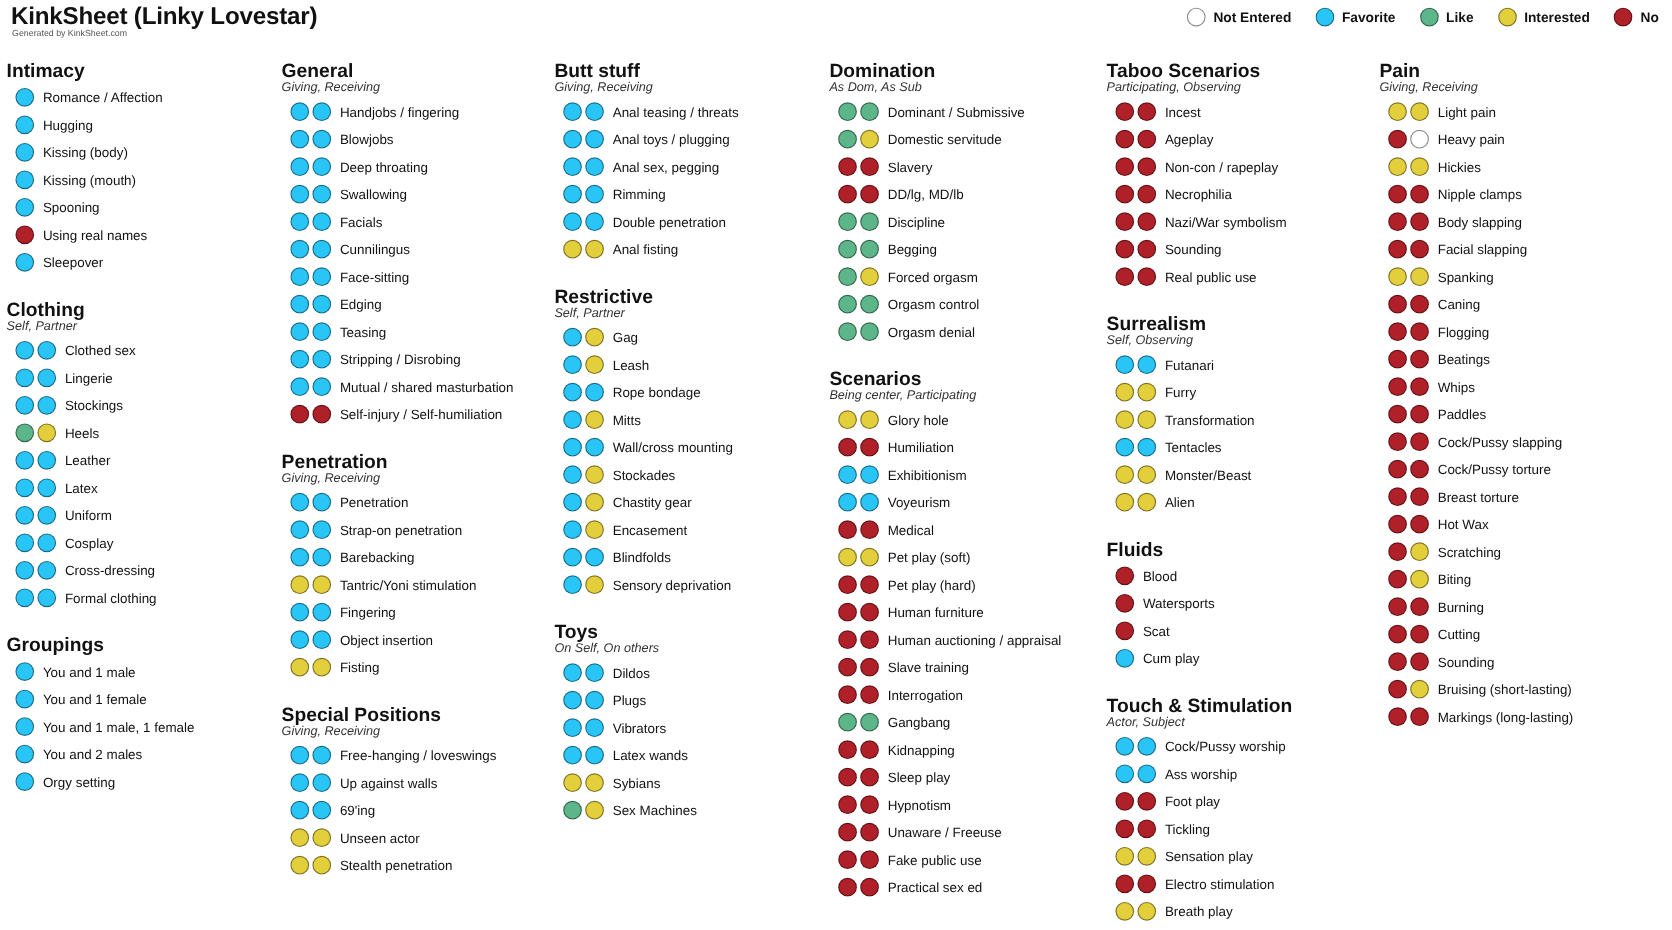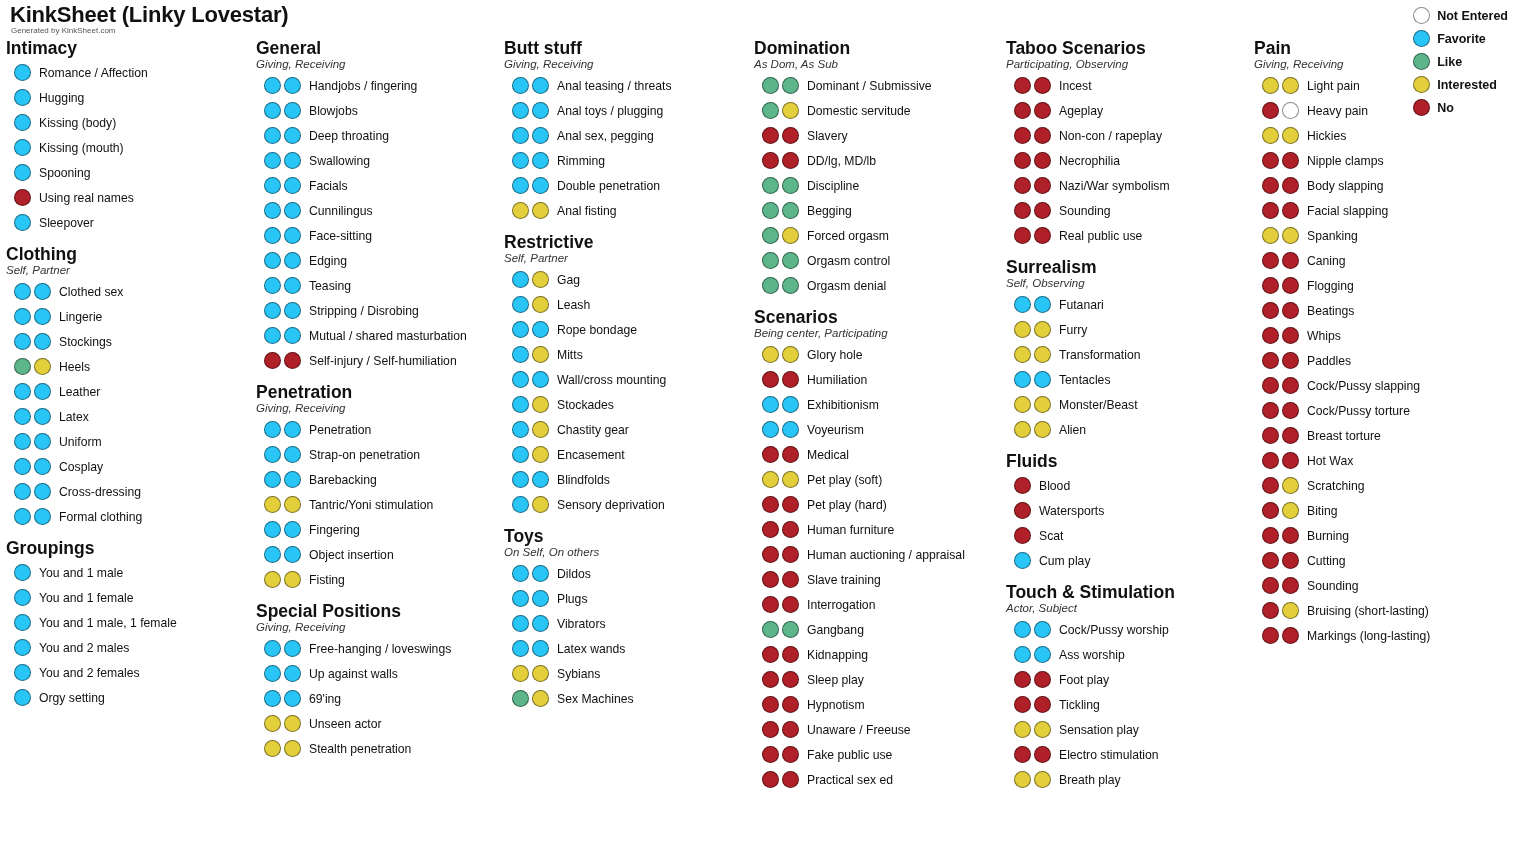--- a/index.html
+++ b/index.html
@@ -34,22 +34,21 @@
     top: 26px;
     font-size: 8px;
     color: #555;
   }
   #legend {
     position: absolute;
     right: 12px;
     top: 7px;
     display: flex;
     align-items: flex-start;
-    gap: 6px;
-    flex-direction: column;
+    gap: 22px;
   }
   .legend-item {
     display: flex;
     align-items: center;
     gap: 7px;
     font-size: 12.5px;
     font-weight: bold;
     color: #111;
   }
   .dot {
@@ -71,21 +70,21 @@
     flex: 0 0 auto;
   }
   .section {
     margin-bottom: 9px;
   }
   .section-title {
     font-size: 17.5px;
     font-weight: bold;
     line-height: 20px;
     color: #111;
-    margin-top: 4px;
+    margin-top: 20px;
   }
   .section-sub {
     font-size: 11.5px;
     font-style: italic;
     color: #333;
     line-height: 13px;
     margin-bottom: 2px;
   }
   .rows {
     margin-top: 2px;
@@ -291,26 +290,20 @@
           <div class="row">
             <div class="dots">
               <span class="dot item-dot" style="background: rgb(41, 197, 246);"></span>
             </div>
             <span class="label">You and 2 males</span>
           </div>
           <div class="row">
             <div class="dots">
               <span class="dot item-dot" style="background: rgb(41, 197, 246);"></span>
             </div>
-            <span class="label">You and 2 females</span>
-          </div>
-          <div class="row">
-            <div class="dots">
-              <span class="dot item-dot" style="background: rgb(41, 197, 246);"></span>
-            </div>
             <span class="label">Orgy setting</span>
           </div>
         </div>
       </div>
     </div>
     <div class="column" style="width: 248px;">
       <div class="section">
         <div class="section-title">General</div>
         <div class="section-sub">Giving, Receiving</div>
         <div class="rows">

